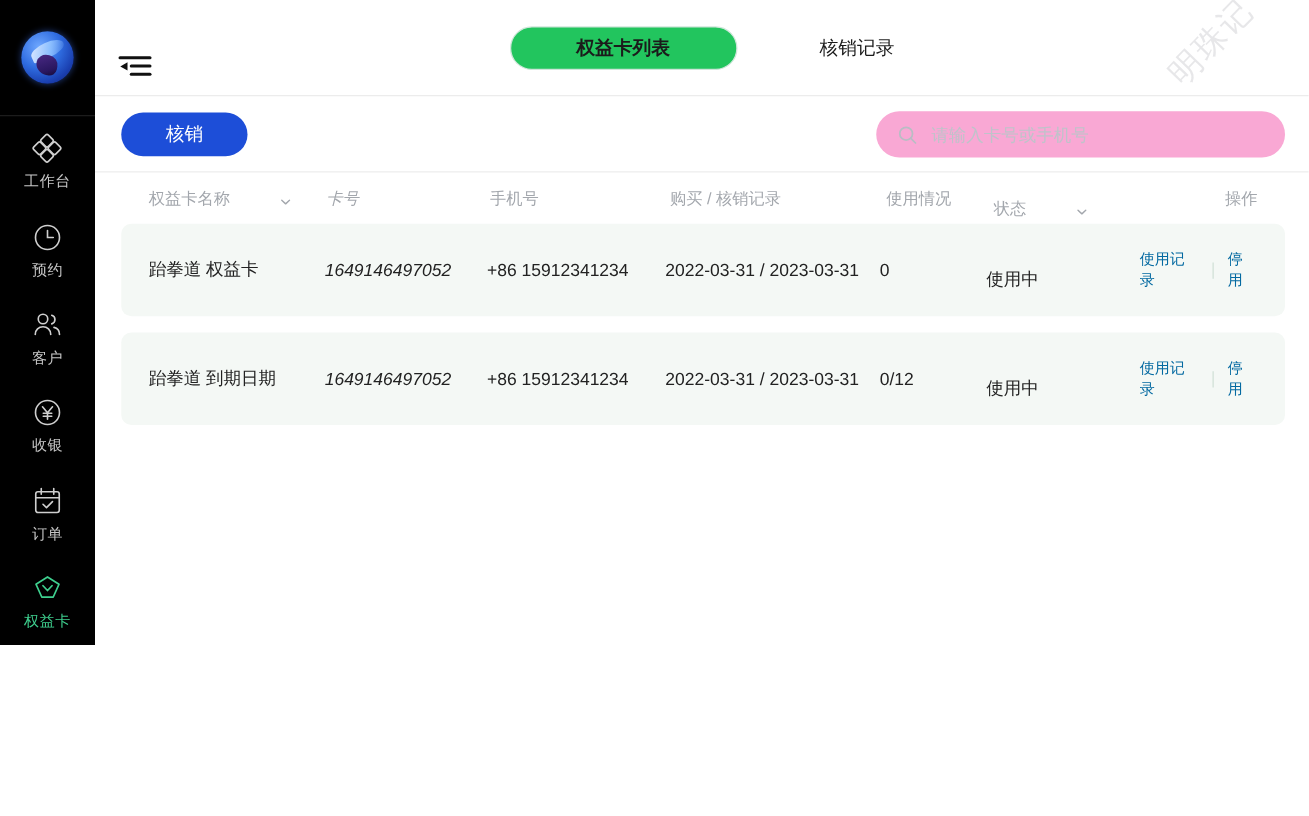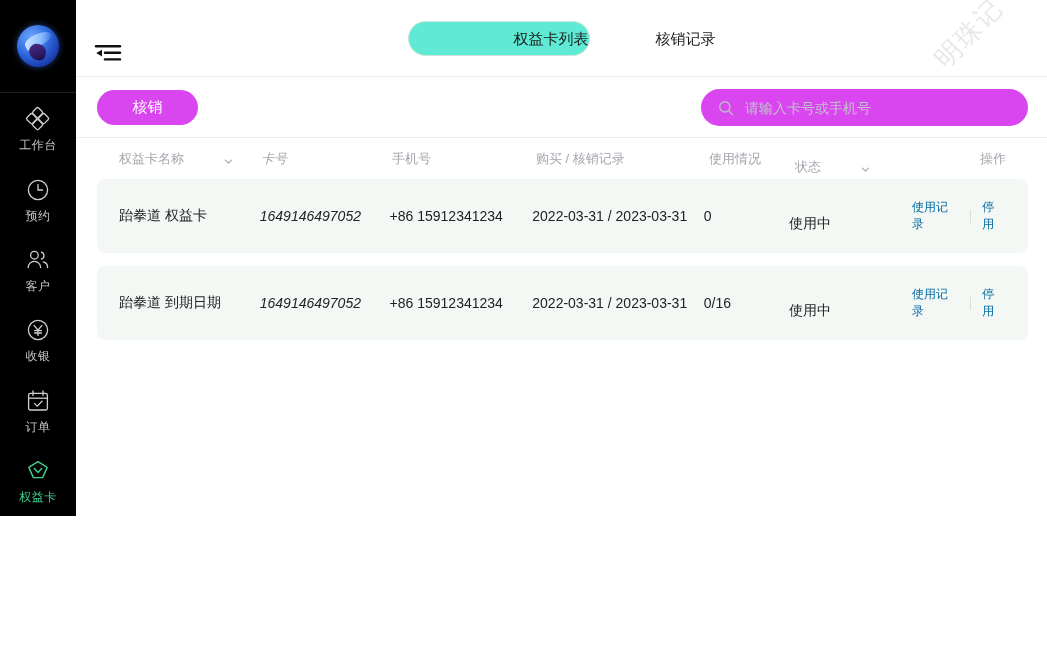--- a/index.html
+++ b/index.html
@@ -68,43 +68,43 @@
   }
   .tabs {
     position: absolute; left: 0; right: 0; top: 0; height: 77px;
     display: flex; align-items: center; justify-content: center; gap: 66px;
   }
   .tab {
     font-size: 15px; color: #1b1b1b; cursor: pointer; user-select: none;
     padding: 9px 0; line-height: 1;
   }
   .tab.active {
-    background: #5eead4;
+    background: #22c55e;
     border: 1px solid #cfe6da;
     border-radius: 999px;
-    width: 182px; text-align: right;
+    width: 182px; text-align: center; font-weight: bold;
   }
 
   .toolbar {
     height: 61px; width: 100%;
     border-bottom: 1px solid #ededed;
     display: flex; align-items: center; position: relative;
   }
   .btn-primary {
     margin-left: 21px;
     width: 101px; height: 35px;
-    background: #d946ef; color: #fff;
+    background: #1d4ed8; color: #fff;
     border: none; border-radius: 18px;
     font-family: Liberation Sans, sans-serif; font-size: 15px; cursor: pointer;
     display: flex; align-items: center; justify-content: center;
   }
   .search-box {
     position: absolute; right: 19px; top: 12px;
     width: 327px; height: 37px;
-    background: #d946ef; border-radius: 19px;
+    background: #f9a8d4; border-radius: 19px;
     display: flex; align-items: center; gap: 11px;
     padding: 0 17px;
   }
   .search-box .s-ico { width: 16px; height: 16px; flex: 0 0 16px; }
   .search-input {
     border: none; outline: none; background: transparent;
     font-family: inherit; font-size: 14px; color: #333;
     width: 100%; height: 100%;
   }
   .search-input::placeholder { color: #bfc3ca; }
@@ -308,21 +308,21 @@
           <span class="vsep"></span>
           <span class="link">停用</span>
         </div>
       </div>
 
       <div class="trow">
         <div class="td c-name">跆拳道 到期日期</div>
         <div class="td c-card">1649146497052</div>
         <div class="td c-phone">+86 15912341234</div>
         <div class="td c-date">2022-03-31 / 2023-03-31</div>
-        <div class="td c-usage">0/16</div>
+        <div class="td c-usage">0/12</div>
         <div class="td c-status">使用中</div>
         <div class="td c-ops">
           <span class="link">使用记录</span>
           <span class="vsep"></span>
           <span class="link">停用</span>
         </div>
       </div>
 
     </div>
   </section>

